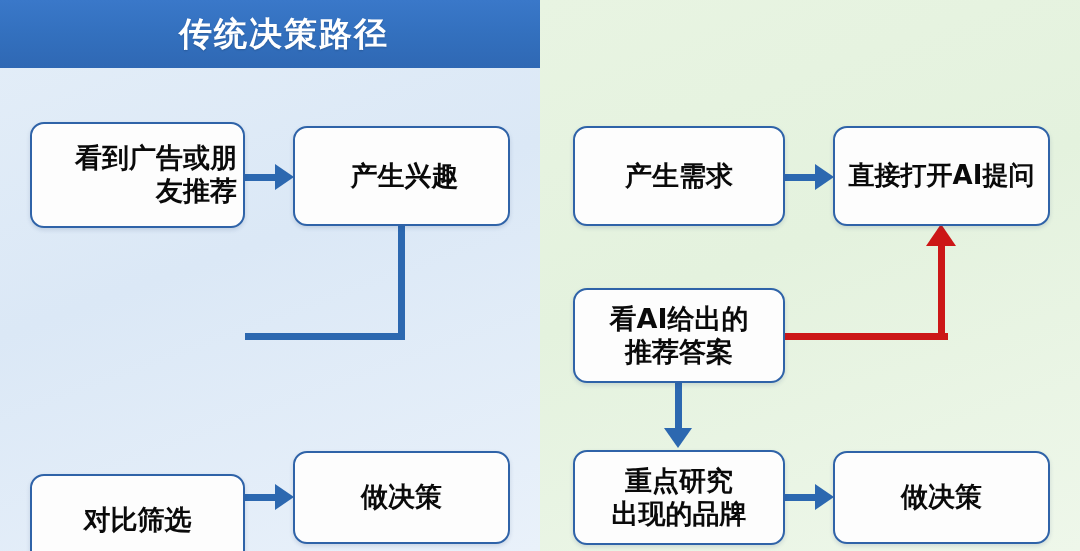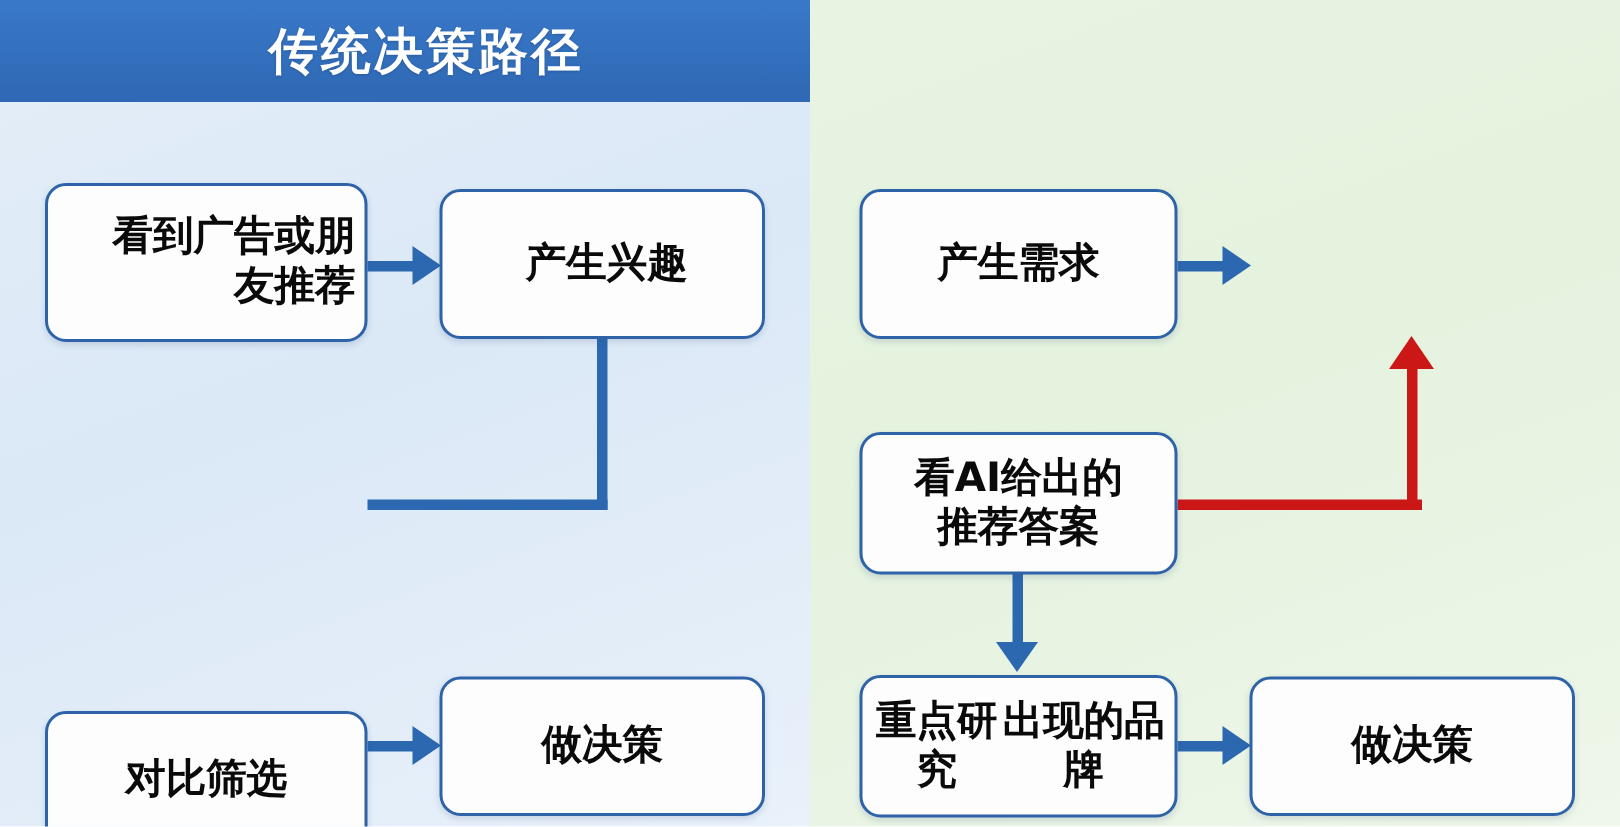--- a/index.html
+++ b/index.html
@@ -146,34 +146,37 @@
   <div class="panel panel-right"></div>
 
 
   <div class="box" style="left:573px; top:126px; width:212px; height:100px;justify-content:center;">
     <span>产生需求</span>
   </div>
 
   <div class="line-h" style="left:785px; top:174px; width:36px;"></div>
   <div class="arrow-right" style="left:815px; top:164px;"></div>
 
+  <div class="box" style="left:833px; top:126px; width:217px; height:100px; font-size:26px;">
+    <span>直接打开AI提问</span>
+  </div>
 
   <div class="line-h red" style="left:785px; top:333px; width:163px;"></div>
   <div class="line-v red" style="left:938px; top:244px; height:96px;"></div>
   <div class="arrow-up" style="left:926px; top:224px;"></div>
 
   <div class="box" style="left:573px; top:288px; width:212px; height:95px; flex-direction:column;">
     <span>看AI给出的</span>
     <span>推荐答案</span>
   </div>
 
   <div class="line-v" style="left:675px; top:381px; height:52px;"></div>
   <div class="arrow-down" style="left:664px; top:428px;"></div>
 
-  <div class="box" style="left:573px; top:450px; width:212px; height:95px; flex-direction:row;">
+  <div class="box" style="left:573px; top:450px; width:212px; height:95px; flex-direction:column;">
     <span>重点研究</span>
     <span>出现的品牌</span>
   </div>
 
   <div class="line-h" style="left:785px; top:494px; width:36px;"></div>
   <div class="arrow-right" style="left:815px; top:484px;"></div>
 
   <div class="box" style="left:833px; top:451px; width:217px; height:93px;">
     <span>做决策</span>
   </div>

